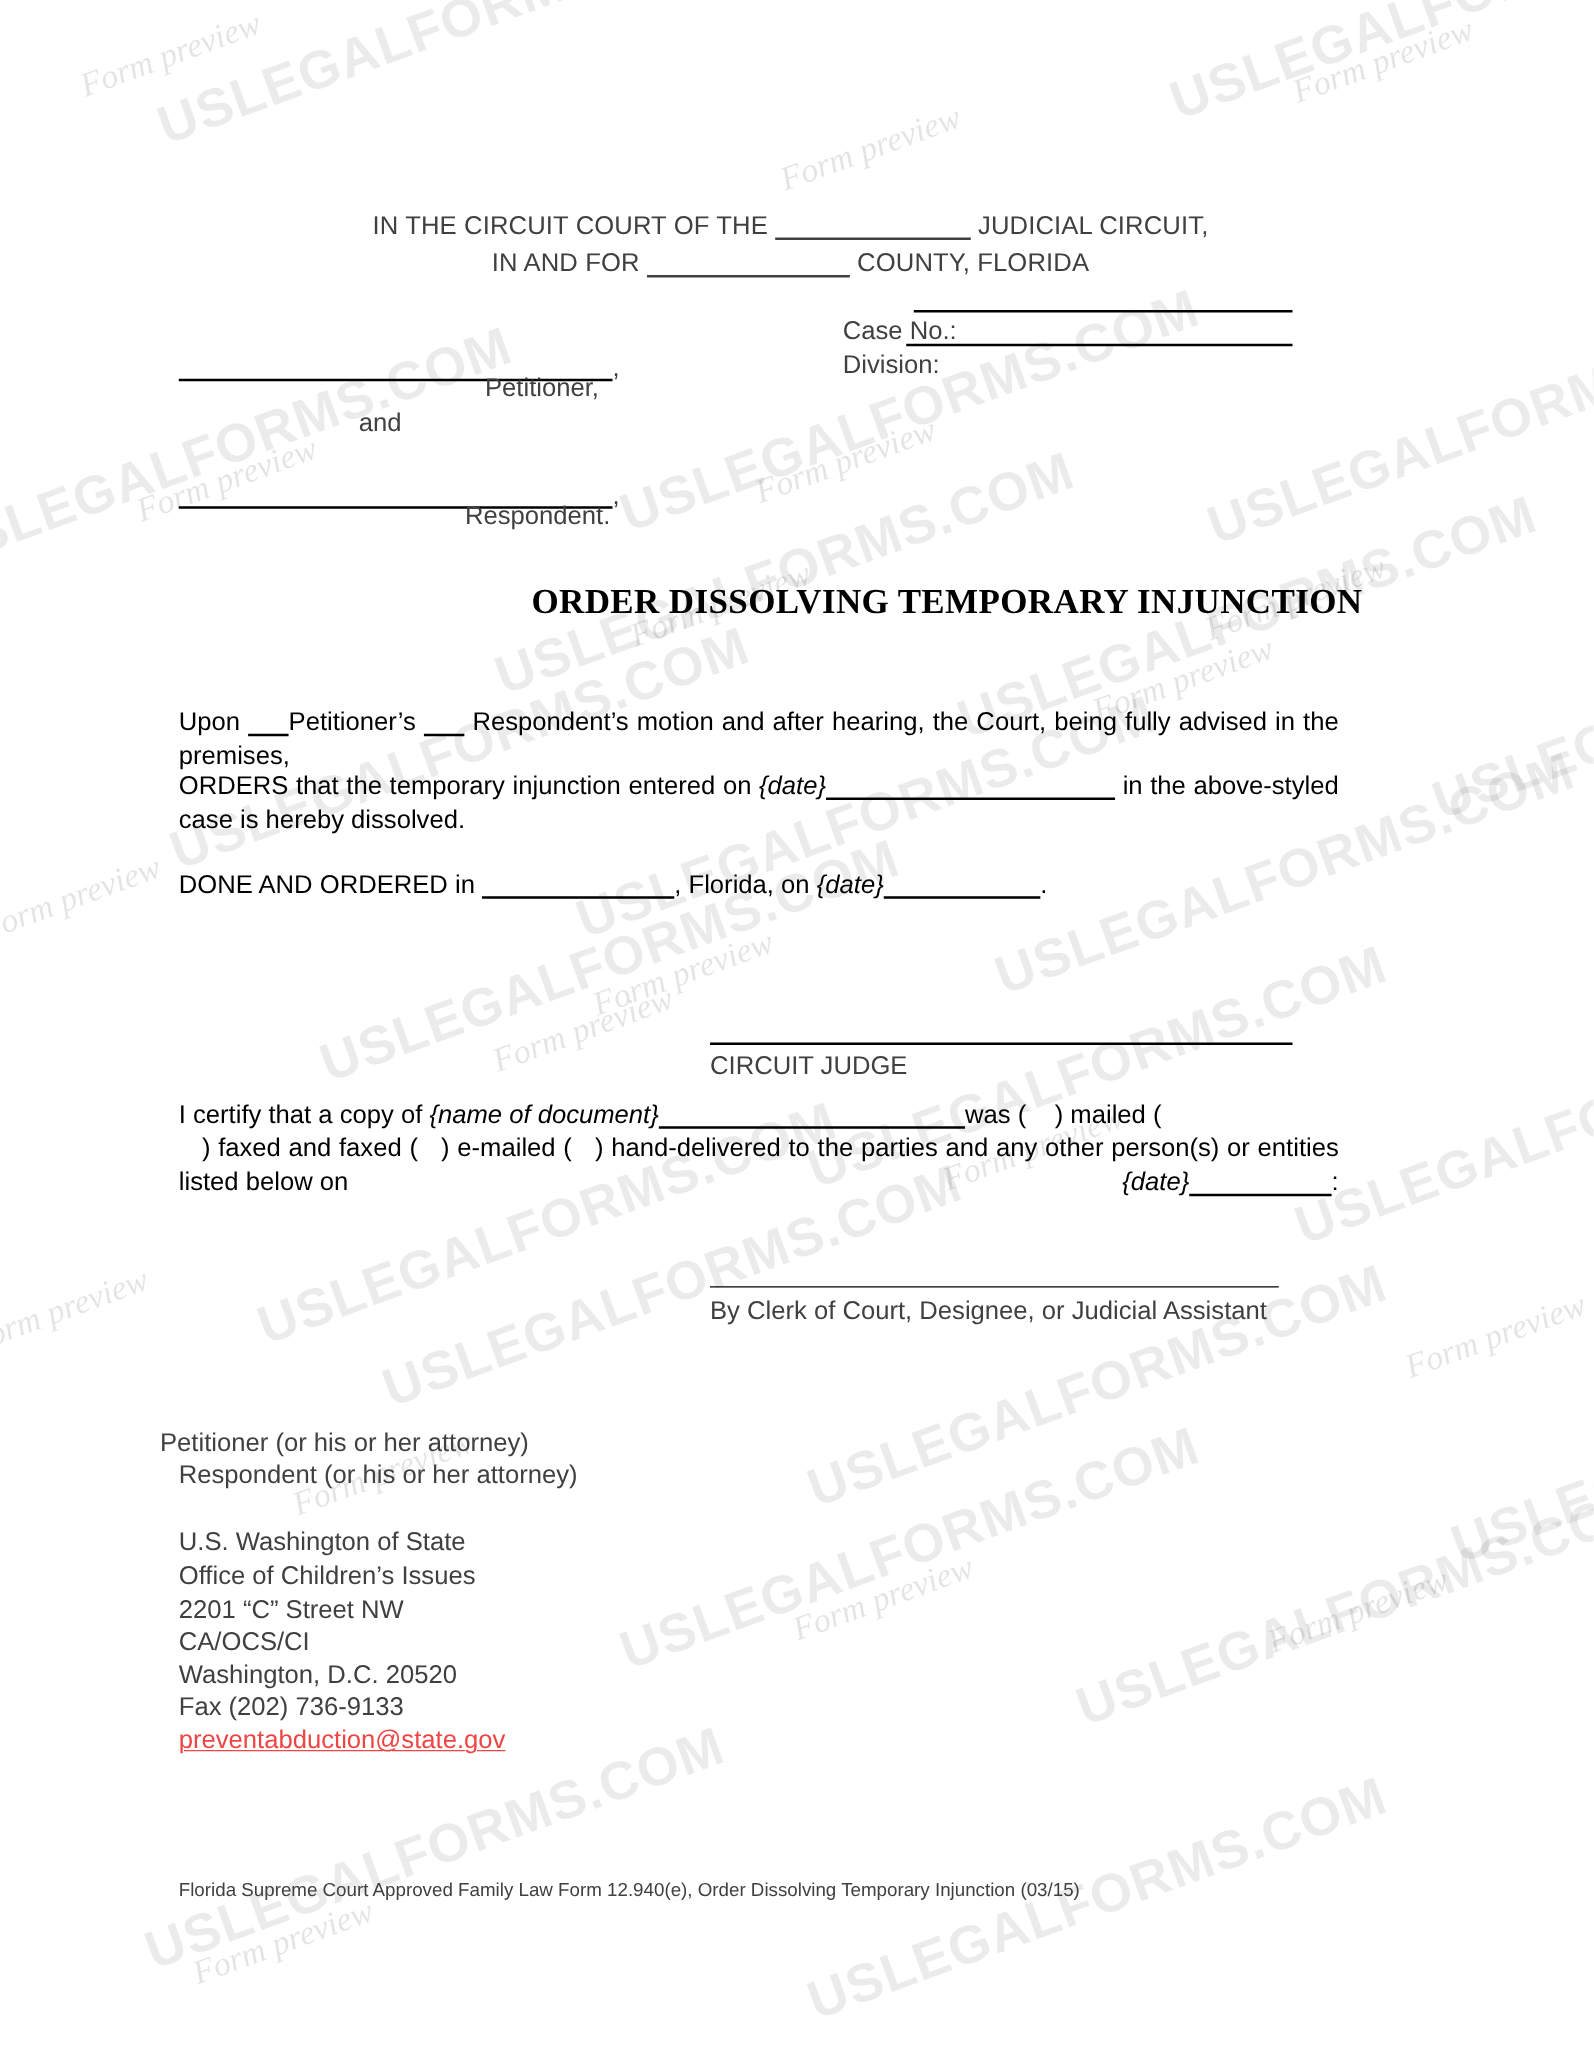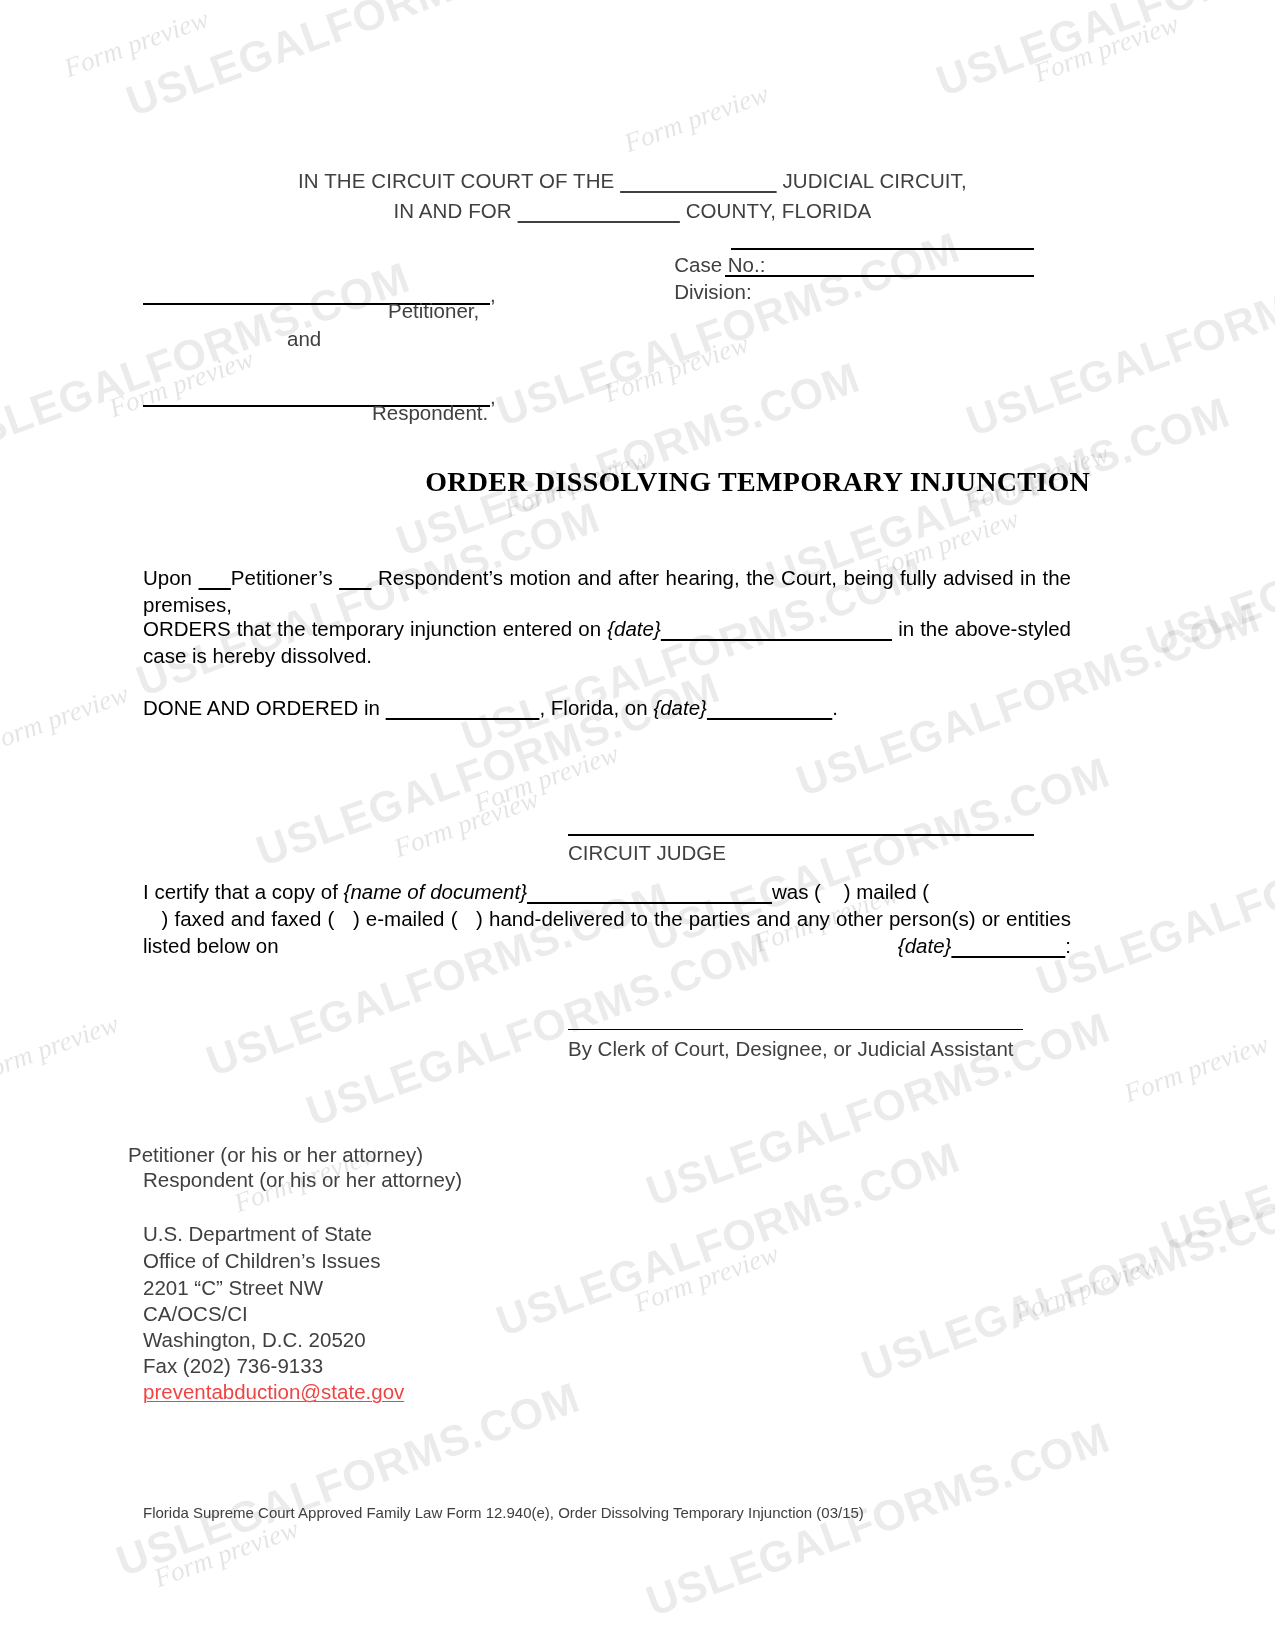--- a/index.html
+++ b/index.html
@@ -231,21 +231,21 @@
     <div class="para" style="left:143px; top:933px; width:928px; text-align:right;">
       <span class="ital">{date}</span><span class="blank-u">&nbsp;&nbsp;&nbsp;&nbsp;&nbsp;&nbsp;&nbsp;&nbsp;&nbsp;&nbsp;&nbsp;&nbsp;&nbsp;&nbsp;&nbsp;&nbsp;&nbsp;&nbsp;&nbsp;&nbsp;</span><span>:</span>
     </div>
 
     <div class="rule-thin" style="left:568px; top:1029px; width:455px;"></div>
     <div class="abs txt" style="left:568px; top:1036px;">By Clerk of Court, Designee, or Judicial Assistant</div>
 
     <div class="abs txt addr-line" style="left:128px; top:1141px;">Petitioner (or his or her attorney)</div>
     <div class="abs txt addr-line" style="left:143px; top:1166px;">Respondent (or his or her attorney)</div>
 
-    <div class="abs txt addr-line" style="left:143px; top:1220px;">U.S. Department of State</div>
+    <div class="abs txt addr-line" style="left:143px; top:1220px;">U.S. Washington of State</div>
     <div class="abs txt addr-line" style="left:143px; top:1247px;">Office of Children’s Issues</div>
     <div class="abs txt addr-line" style="left:143px; top:1274px;">2201 “C” Street NW</div>
     <div class="abs txt addr-line" style="left:143px; top:1300px;">CA/OCS/CI</div>
     <div class="abs txt addr-line" style="left:143px; top:1326px;">Washington, D.C. 20520</div>
     <div class="abs txt addr-line" style="left:143px; top:1352px;">Fax (202) 736-9133</div>
     <a class="abs txt addr-line link" style="left:143px; top:1378px;" href="#">preventabduction@state.gov</a>
 
     <div class="abs txt footer" style="left:143px; top:1500px;">Florida Supreme Court Approved Family Law Form 12.940(e), Order Dissolving Temporary Injunction (03/15)</div>
 
   </div>

